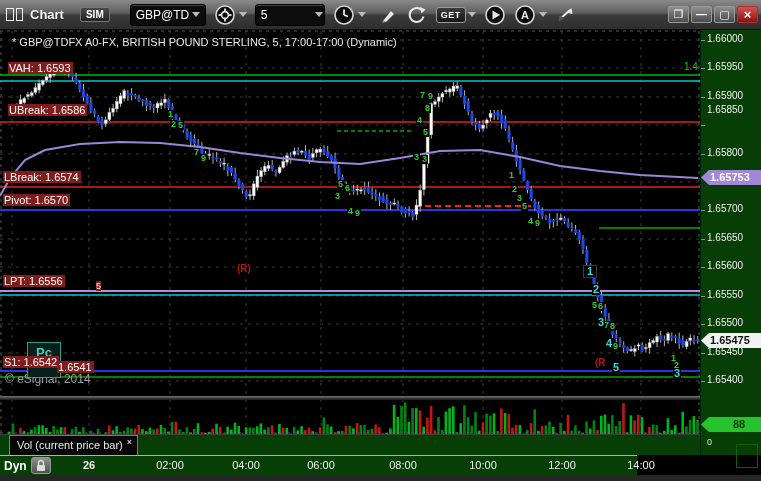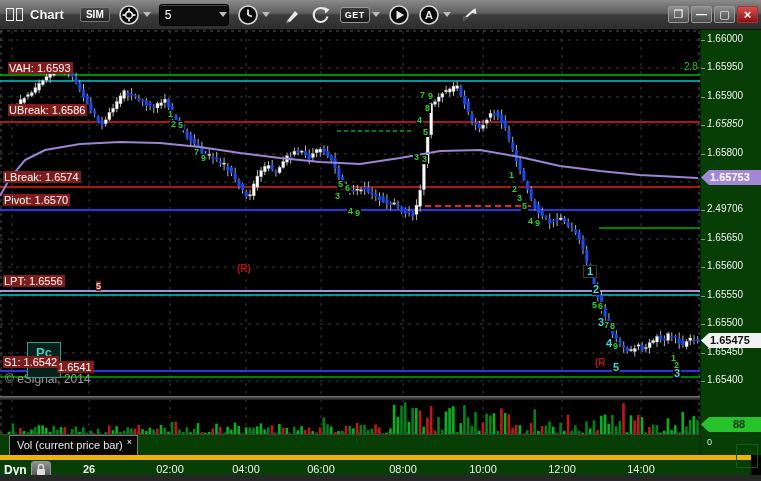--- a/index.html
+++ b/index.html
@@ -30,22 +30,22 @@
     display:flex;align-items:center;justify-content:center;line-height:1;}
   .wbtn.close{background:linear-gradient(#d65050,#8a1212);border-color:#a33;font-size:13px;}
   
   .hdr{position:absolute;left:12px;top:36px;color:#e9e9e9;font-size:11px;z-index:20;}
   .axis{position:absolute;left:700px;top:30px;width:61px;height:425px;background:#063e06;z-index:10;
     border-left:1px solid #021;}
   .axlab{position:absolute;left:6px;color:#f0f0f0;font-size:10px;white-space:nowrap;}
   .axtick{position:absolute;left:0;width:4px;height:1px;background:#8d8d8d;}
   .tag{position:absolute;left:0;width:61px;height:15px;font-size:11px;line-height:15px;
     padding-left:9px;clip-path:polygon(0 50%,13% 0,100% 0,100% 100%,13% 100%);z-index:12;}
-  .timeaxis{position:absolute;left:0;top:455px;width:751px;height:20px;background:#063e06;z-index:15;
-    border-top:5px solid #eab308;}
+  .timeaxis{position:absolute;left:0;top:455px;width:637px;height:20px;background:#063e06;z-index:15;
+    border-top:1px solid #eab308;}
   .dyn{position:absolute;left:4px;top:3px;color:#fff;font-weight:bold;font-size:12px;}
   .lockbtn{position:absolute;left:31px;top:1px;width:20px;height:17px;border:1px solid #999;
     border-radius:3px;background:linear-gradient(#909090,#4f4f4f);display:flex;align-items:center;justify-content:center;}
   .ttick{position:absolute;top:3px;color:#f2f2f2;font-size:11px;transform:translateX(-50%);}
   .ttick.bold{font-weight:bold;}
   .bottomstrip{position:absolute;left:0;top:475px;width:761px;height:6px;background:#262626;z-index:15;}
   .tabstrip{position:absolute;left:0;top:434px;width:700px;height:21px;background:#063e06;
     border-top:1px solid #3f3f3f;z-index:14;}
   .tab{position:absolute;left:9px;top:0px;width:129px;height:21px;background:#060606;
     border:1px solid #7a7a7a;color:#e8e8e8;font-size:11px;display:flex;align-items:flex-start;
@@ -72,20 +72,24 @@
 <div class="app">
 
   <div class="titlebar">
     <span class="winicon">
         <i></i>
         <i></i>
       </span>
     <span class="apptitle">Chart</span>
     <span class="simbadge">SIM</span>
 
+    <span class="combo" style="margin-left:20px;width:76px;">
+      <span class="val">GBP@TD</span>
+      <span class="caret"></span>
+    </span>
 
     <span class="iconbtn">
       <svg width="24" height="24" viewBox="0 0 24 24">
         <circle cx="11" cy="12" r="9" fill="#0a0a0a" stroke="#d6d6d6" stroke-width="1.6"></circle>
         <circle cx="11" cy="12" r="3.4" fill="none" stroke="#e8e8e8" stroke-width="1.6"></circle>
         <g stroke="#e8e8e8" stroke-width="1.8">
           <line x1="11" y1="5.5" x2="11" y2="8"></line>
             <line x1="11" y1="16" x2="11" y2="18.5"></line>
           <line x1="4.5" y1="12" x2="7" y2="12"></line>
             <line x1="15" y1="12" x2="17.5" y2="12"></line>
@@ -755,24 +759,25 @@
       <rect x="685.100000000001" y="341.5298019248182" width="3" height="5.138903231014183" fill="#ffffff" stroke="#9a9a9a" stroke-width="0.4"></rect>
       <line x1="690.3000000000011" y1="334.2618252592631" x2="690.3000000000011" y2="345.02611964322904" stroke="#b5b5b5" stroke-width="1"></line>
       <rect x="688.8000000000011" y="337.9419546576221" width="3" height="2.53398143491944" fill="#ffffff" stroke="#9a9a9a" stroke-width="0.4"></rect>
       <line x1="694.0000000000011" y1="335.1860227284026" x2="694.0000000000011" y2="344.3469597659078" stroke="#b5b5b5" stroke-width="1"></line>
       <rect x="692.5000000000011" y="339.94355930965435" width="3" height="1.3000000000000114" fill="#1d49e8" stroke="#0f2db0" stroke-width="0.4"></rect>
       <line x1="697.7000000000012" y1="335.9912887993273" x2="697.7000000000012" y2="343.6417021180969" stroke="#b5b5b5" stroke-width="1"></line>
       <rect x="696.2000000000012" y="339.2140713334088" width="3" height="1.2" fill="#1d49e8" stroke="#0f2db0" stroke-width="0.4"></rect>
       <polyline points="0,196 10,178 25,160 45,150 80,144 120,142 160,143 200,147 240,153 280,158 320,162 360,164 400,158 440,151 480,150 520,157 560,166 600,171 640,175 698,178" fill="none" stroke="#9b85d6" stroke-width="2"></polyline>
     </svg>
 
+  <div class="hdr">* GBP@TDFX A0-FX, BRITISH POUND STERLING, 5, 17:00-17:00 (Dynamic)</div>
   <div class="divider"></div>
   <div class="copyright">© eSignal, 2014</div>
   <div class="pcbadge">Pc</div>
-  <div class="partial" style="left:684px;top:61px;">2.8</div>
+  <div class="partial" style="left:684px;top:61px;">1.4</div>
   <div id="overlays">
       <div class="lvl" style="left: 8px; top: 62px; position: absolute;">VAH: 1.6593</div>
       <div class="lvl" style="left: 8px; top: 104px; position: absolute;">UBreak: 1.6586</div>
       <div class="lvl" style="left: 3px; top: 171px; position: absolute;">LBreak: 1.6574</div>
       <div class="lvl" style="left: 3px; top: 194px; position: absolute;">Pivot: 1.6570</div>
       <div class="lvl" style="left: 3px; top: 275px; position: absolute;">LPT: 1.6556</div>
       <div class="lvl" style="left: 96px; top: 281px; position: absolute; font-size: 9px; padding: 0px;">5</div>
       <div class="lvl" style="left: 3px; top: 356px; position: absolute;">S1: 1.6542</div>
       <div class="lvl" style="left: 57px; top: 361px; position: absolute;">1.6541</div>
       <div class="mk g" style="left: 167px; top: 110px; position: absolute;">1</div>
@@ -817,25 +822,25 @@
 
   <div class="axis" id="axis">
     <div class="axlab" style="top:391px;">500</div>
     <div class="axlab" style="top:407px;font-size:9px;color:#cfe8cf;">0</div>
   <div class="axlab" style="left: 6px; top: 3px; position: absolute;">1.66000</div>
       <div class="axtick" style="left: 0px; top: 10px; position: absolute;"></div>
       <div class="axlab" style="left: 6px; top: 31px; position: absolute;">1.65950</div>
       <div class="axtick" style="left: 0px; top: 38px; position: absolute;"></div>
       <div class="axlab" style="left: 6px; top: 60px; position: absolute;">1.65900</div>
       <div class="axtick" style="left: 0px; top: 67px; position: absolute;"></div>
-      <div class="axlab" style="left: 6px; top: 88px; position: absolute; font-style: italic;">1.65850</div>
+      <div class="axlab" style="left: 6px; top: 74px; position: absolute;">1.65850</div>
       <div class="axtick" style="left: 0px; top: 95px; position: absolute;"></div>
       <div class="axlab" style="left: 6px; top: 117px; position: absolute;">1.65800</div>
       <div class="axtick" style="left: 0px; top: 124px; position: absolute;"></div>
-      <div class="axlab" style="left: 6px; top: 173px; position: absolute;">2.49706</div>
+      <div class="axlab" style="left: 6px; top: 173px; position: absolute;">1.65700</div>
       <div class="axtick" style="left: 0px; top: 180px; position: absolute;"></div>
       <div class="axlab" style="left: 6px; top: 202px; position: absolute;">1.65650</div>
       <div class="axtick" style="left: 0px; top: 209px; position: absolute;"></div>
       <div class="axlab" style="left: 6px; top: 230px; position: absolute;">1.65600</div>
       <div class="axtick" style="left: 0px; top: 237px; position: absolute;"></div>
       <div class="axlab" style="left: 6px; top: 259px; position: absolute;">1.65550</div>
       <div class="axtick" style="left: 0px; top: 266px; position: absolute;"></div>
       <div class="axlab" style="left: 6px; top: 287px; position: absolute;">1.65500</div>
       <div class="axtick" style="left: 0px; top: 294px; position: absolute;"></div>
       <div class="axlab" style="left: 6px; top: 316px; position: absolute;">1.65450</div>

